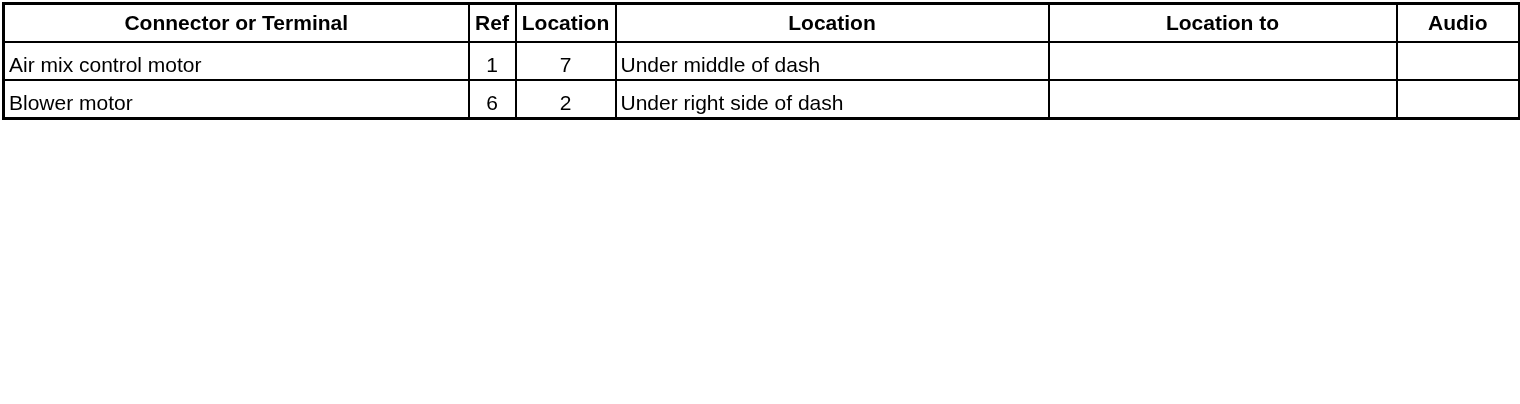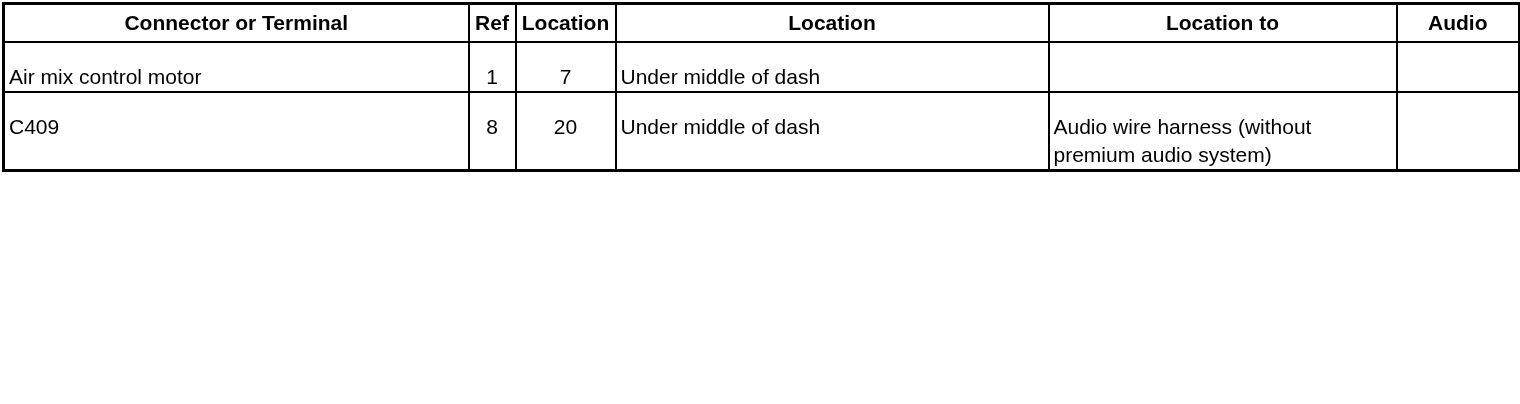--- a/index.html
+++ b/index.html
@@ -57,21 +57,21 @@
   }
 
   tbody td {
     font-size: 21px;
     font-weight: normal;
     line-height: 28px;
   }
 
   .cell-text {
     display: block;
-    padding: 20px 4px 0 4px;
+    padding: 8px 4px 0 4px;
     white-space: pre-line;
   }
 
   td.num .cell-text {
     text-align: center;
     padding-left: 0;
     padding-right: 0;
   }
 
   tbody tr.r-single td { height: 34px; }
@@ -132,35 +132,34 @@
         <td>
           <span class="cell-text">Under middle of dash</span>
         </td>
         <td>
           <span class="cell-text"></span>
         </td>
         <td>
           <span class="cell-text"></span>
         </td>
       </tr>
-      <tr class="r-double">
+      <tr class="r-single">
         <td>
-          <span class="cell-text">C409</span>
+          <span class="cell-text">Blower motor</span>
         </td>
         <td class="num">
-          <span class="cell-text">8</span>
+          <span class="cell-text">6</span>
         </td>
         <td class="num">
-          <span class="cell-text">20</span>
+          <span class="cell-text">2</span>
         </td>
         <td>
-          <span class="cell-text">Under middle of dash</span>
+          <span class="cell-text">Under right side of dash</span>
         </td>
         <td>
-          <span class="cell-text">Audio wire harness (without
-premium audio system)</span>
+          <span class="cell-text"></span>
         </td>
         <td>
           <span class="cell-text"></span>
         </td>
       </tr>
     </tbody>
 </table>
 
 </body></html>

